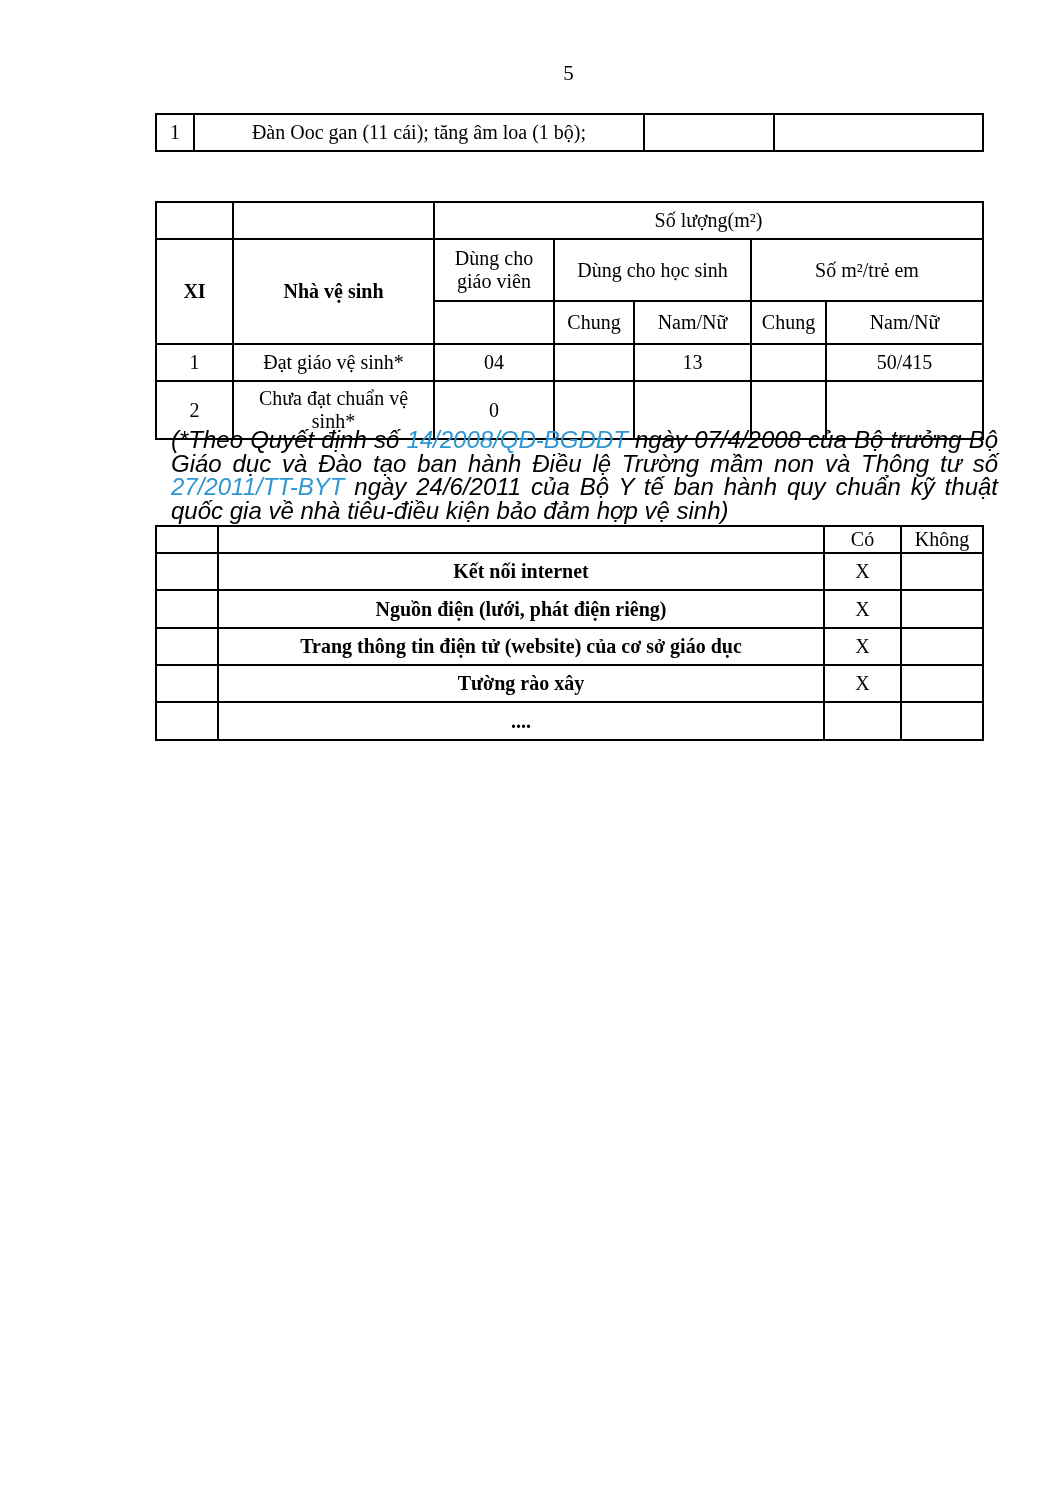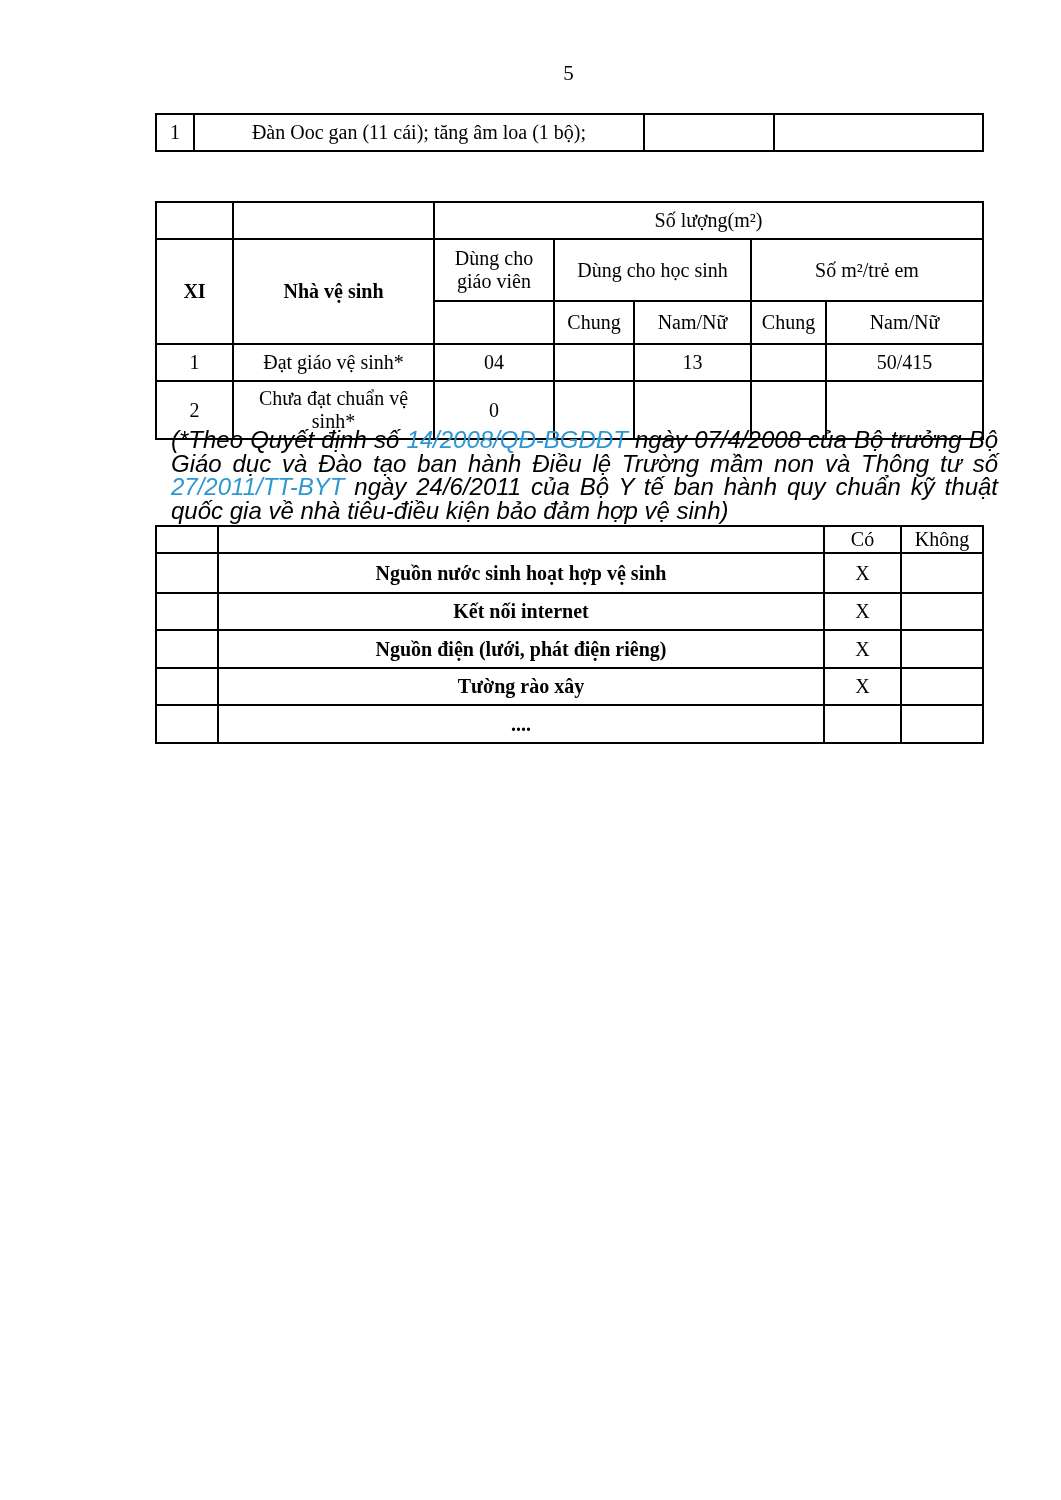--- a/index.html
+++ b/index.html
@@ -139,35 +139,35 @@
         <col style="width:77px">
         <col style="width:82px">
     </colgroup>
     <tbody>
         <tr style="height:21px">
       <td></td>
       <td></td>
       <td class="c">Có</td>
       <td class="c">Không</td>
     </tr>
-    <tr style="height:40px">
-      <td class="l bold"></td>
-      <td class="l bold">Nguồn nước sinh hoạt hợp vệ sinh</td>
-      <td class="c">X</td>
-      <td class="c"></td>
-    </tr>
     <tr style="height:37px">
       <td class="l bold"></td>
       <td class="l bold">Kết nối internet</td>
       <td class="c">X</td>
       <td class="c"></td>
     </tr>
     <tr style="height:38px">
       <td class="l bold"></td>
       <td class="l bold">Nguồn điện (lưới, phát điện riêng)</td>
+      <td class="c">X</td>
+      <td class="c"></td>
+    </tr>
+    <tr style="height:37px">
+      <td class="l bold"></td>
+      <td class="l bold">Trang thông tin điện tử (website) của cơ sở giáo dục</td>
       <td class="c">X</td>
       <td class="c"></td>
     </tr>
     <tr style="height:37px">
       <td class="l bold"></td>
       <td class="l bold">Tường rào xây</td>
       <td class="c">X</td>
       <td class="c"></td>
     </tr>
     <tr style="height:38px">

